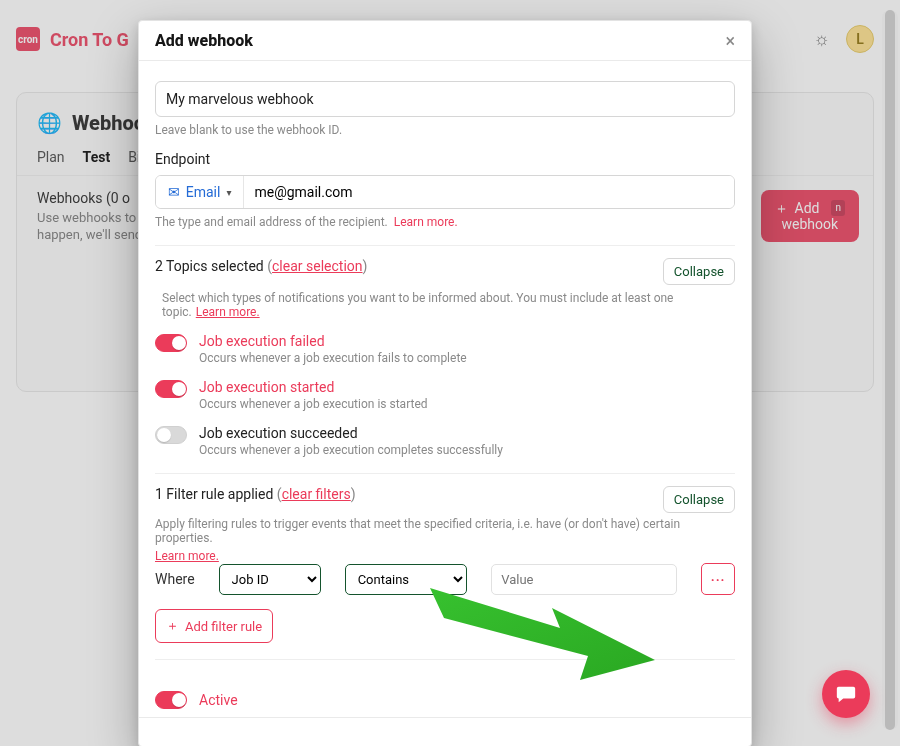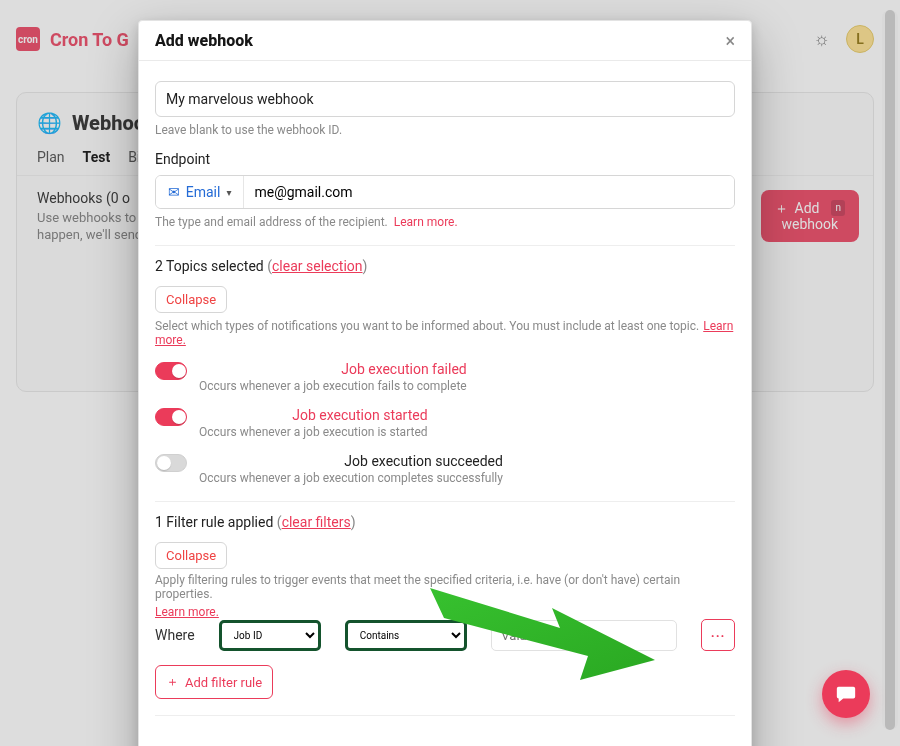--- a/index.html
+++ b/index.html
@@ -76,55 +76,55 @@
   .subsection-title { margin-top:14px; font-size:14px; color:#222; }
 
   .endpoint-row { display:flex; margin-top:8px; width:100%; border:1px solid #d6d6d6; border-radius:6px; overflow:hidden;}
   .endpoint-type { display:flex; align-items:center; gap:6px; padding:8px 12px; border-right:1px solid #e6e6e6; font-size:14px; color:#246bd6; background:#fff; cursor:pointer;}
   .endpoint-type .mail { color:#246bd6; }
   .endpoint-type .caret { color:#555; font-size:10px;}
   .endpoint-input { flex:1; border:none; padding:8px 10px; font-size:14px; outline:none;}
 
   .sep { border:0; border-top:1px solid #eee; margin:16px 0 12px 0;}
 
-  .topics-head, .filters-head { display:flex; align-items:flex-start; justify-content:space-between; gap:12px;flex-direction:column;}
+  .topics-head, .filters-head { display:flex; align-items:flex-start; justify-content:space-between; gap:28px;}
   .topics-title { font-size:14px; color:#222; }
   .topics-title .link { color:#eb3b5a; }
   .topics-title .paren { color:#888; }
   .collapse-btn {
-    border:1px solid #d6d6d6; background:#fff; color:#ef4444;
+    border:1px solid #d6d6d6; background:#fff; color:#14532d;
     border-radius:6px; padding:5px 10px; font-size:13px; cursor:pointer;text-align:center;
   }
-  .topics-desc { font-size:12px; color:#8a8a8a; margin-top:6px; }
+  .topics-desc { font-size:12px; color:#8a8a8a; margin-top:6px;margin-left:7px; }
   .topics-desc .lm { color:#eb3b5a; margin-left:4px;}
 
   .topic-item { display:flex; gap:12px; margin-top:14px; align-items:flex-start;}
   .toggle {
     position:relative; width:32px; height:18px; border-radius:10px;
     background:#d9d9d9; flex:0 0 auto; cursor:pointer; margin-top:1px;
     border:1px solid #d0d0d0;
   }
   .toggle::after{
     content:""; position:absolute; width:14px; height:14px; border-radius:50%;
     background:#fff; top:1px; left:1px; transition:left .15s;
     box-shadow:0 1px 1px rgba(0,0,0,0.15);
   }
   .toggle.on { background:#eb3b5a; border-color:#eb3b5a;}
   .toggle.on::after { left:16px; }
-  .topic-text .name { font-size:14px;text-align:right; }
+  .topic-text .name { font-size:14px; }
   .topic-text .name.on { color:#eb3b5a; }
   .topic-text .name.off { color:#222; }
   .topic-text .desc { font-size:12px; color:#8a8a8a; margin-top:2px;}
 
   .filters-desc { font-size:12px; color:#8a8a8a; margin-top:4px; }
   .filters-desc .lm { color:#eb3b5a; display:block; margin-top:4px;}
 
   .filter-row { display:flex; align-items:center; gap:24px; }
   .filter-row .where { font-size:14px; color:#333; }
-  .sel { border:3px solid #14532d; border-radius:5px; padding:6px 8px; font-size:10px; background:#fff; cursor:pointer;}
+  .sel { border:1px solid #14532d; border-radius:5px; padding:6px 8px; font-size:13px; background:#fff; cursor:pointer;}
   .sel.field { width:108px; }
   .sel.op { width:130px; }
   .val-input { flex:1; border:1px solid #e1e1e1; border-radius:5px; padding:7px 9px; font-size:13px; background:#fff;}
   .filter-menu { width:36px; height:32px; border:1px solid #eb3b5a; border-radius:5px; color:#eb3b5a; background:#fff; display:flex; align-items:center; justify-content:center; cursor:pointer; font-weight:700; letter-spacing:1px;}
 
   .add-rule-btn {
     margin-top:14px; display:inline-flex; align-items:center; gap:6px;
     border:1px solid #eb3b5a; color:#eb3b5a; background:#fff;
     border-radius:6px; padding:7px 10px; font-size:13px; cursor:pointer;
   }

